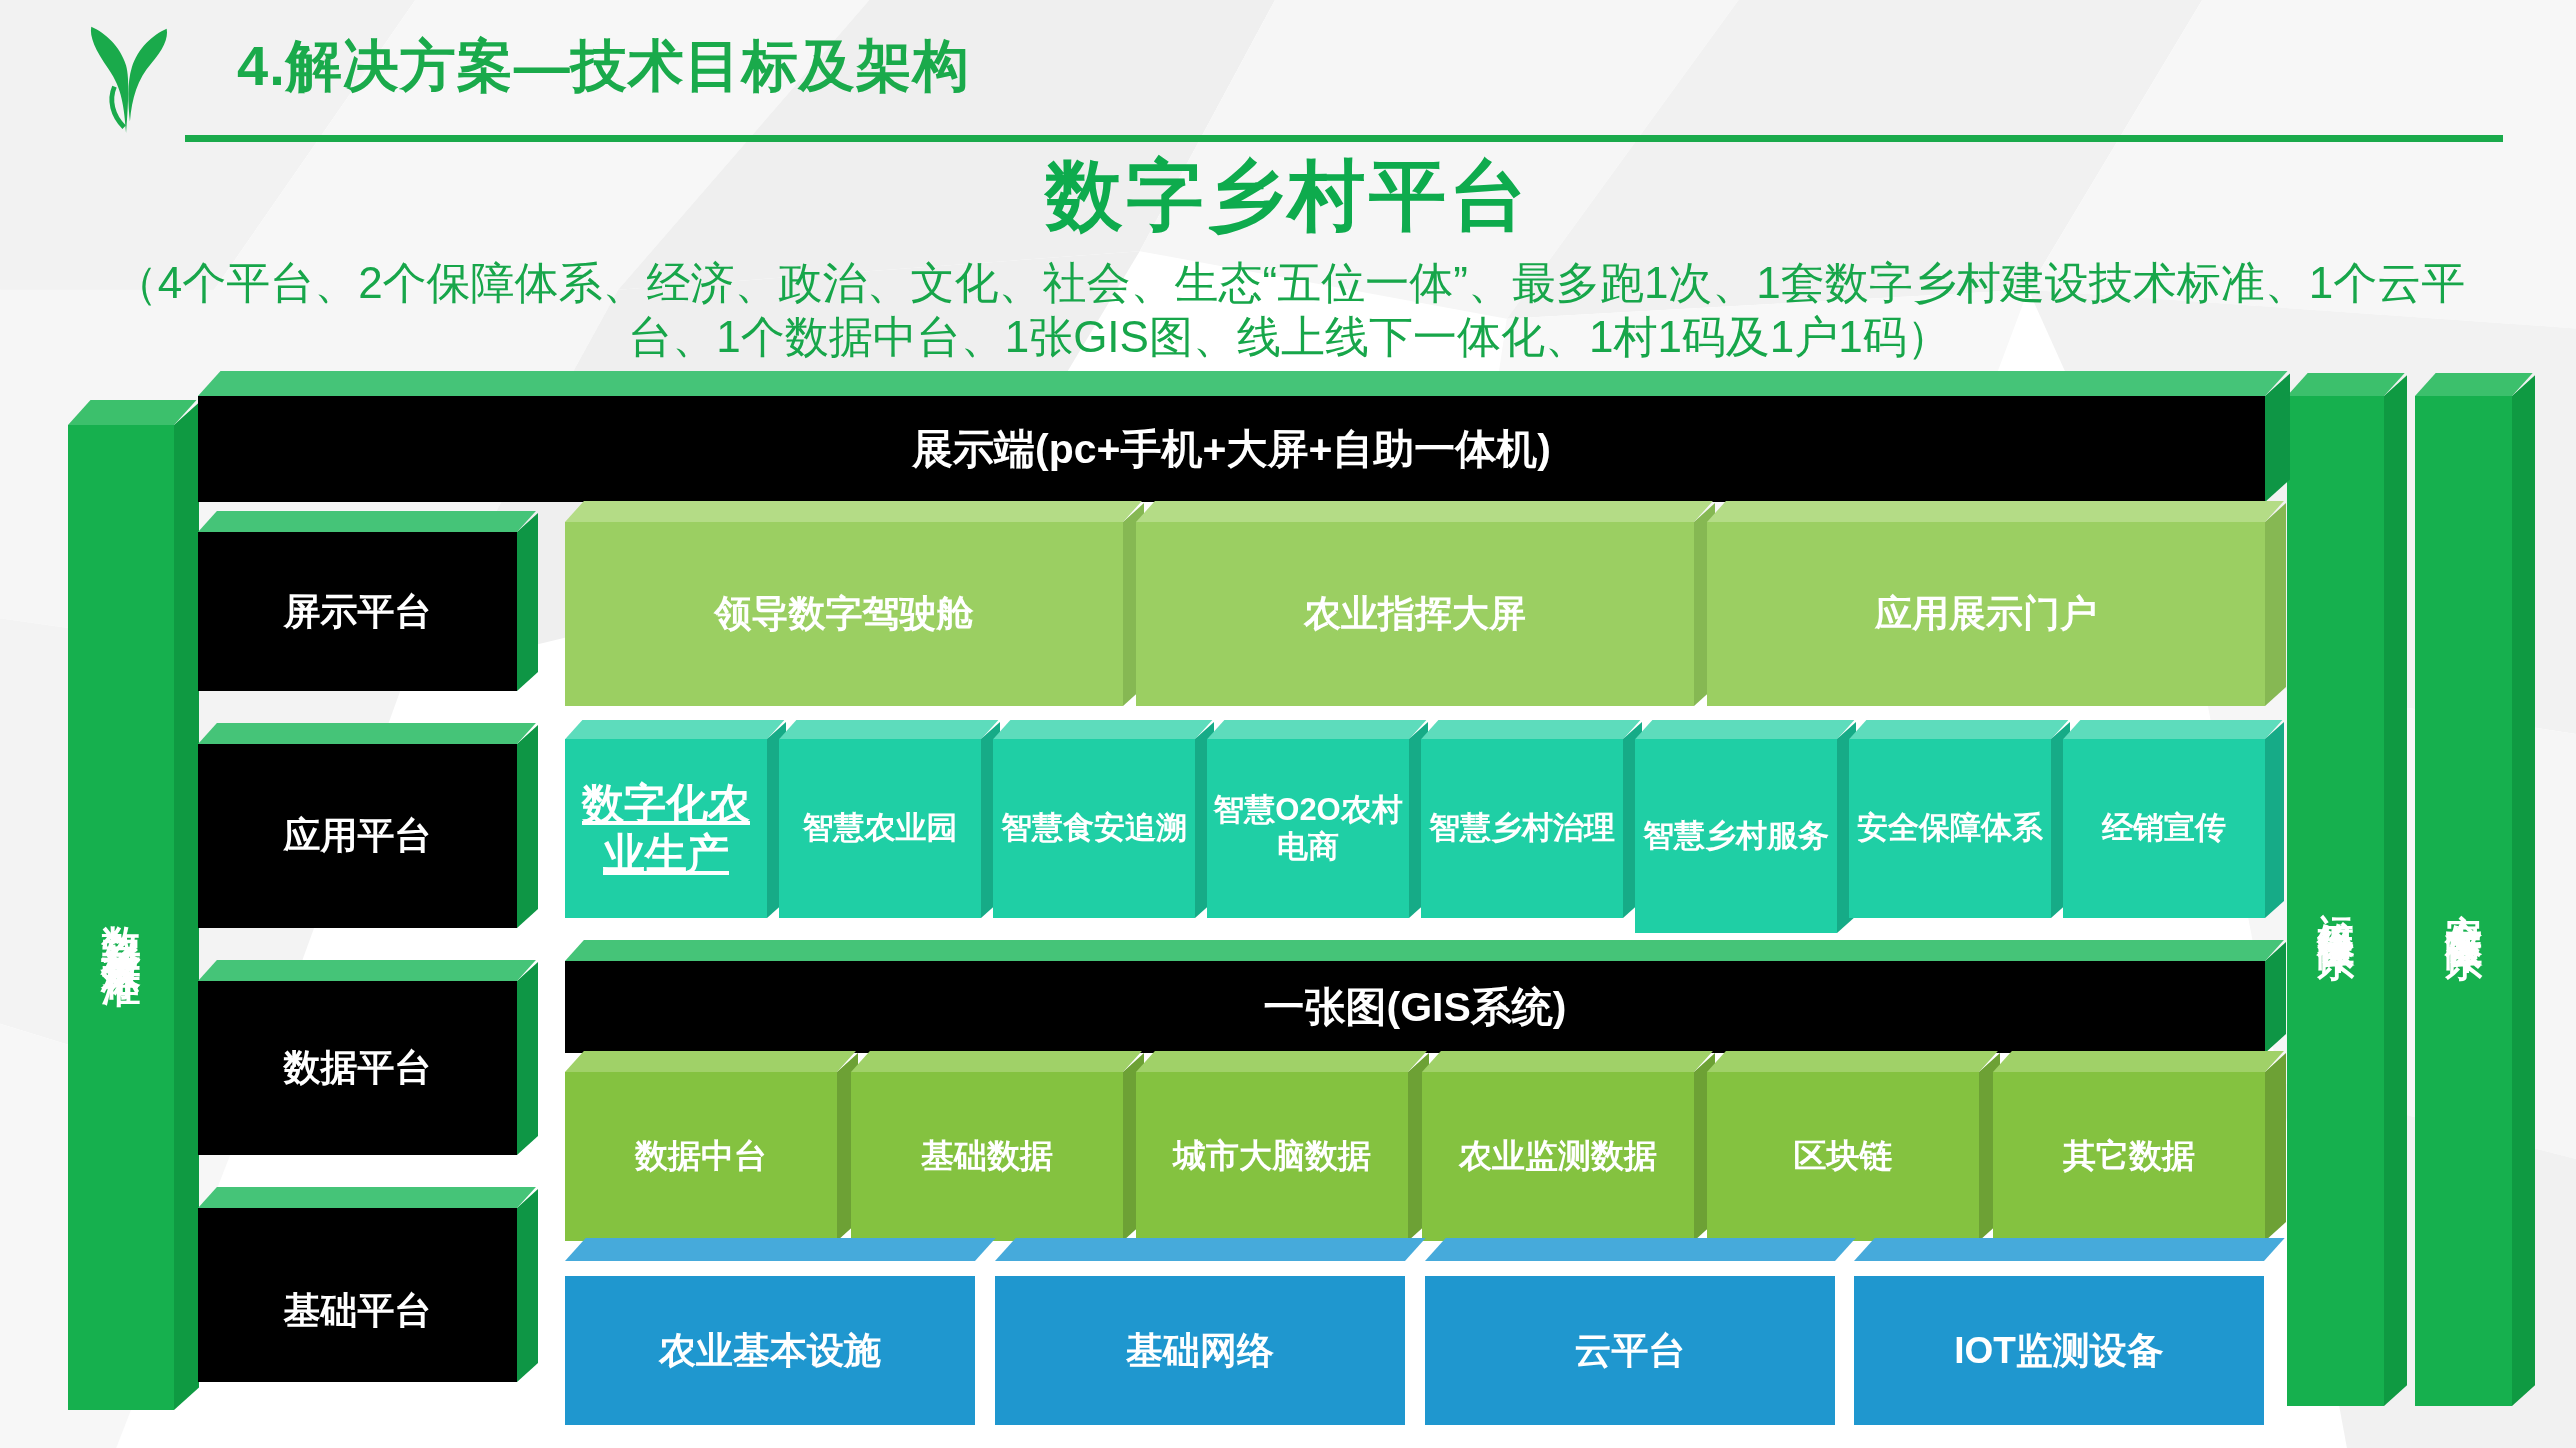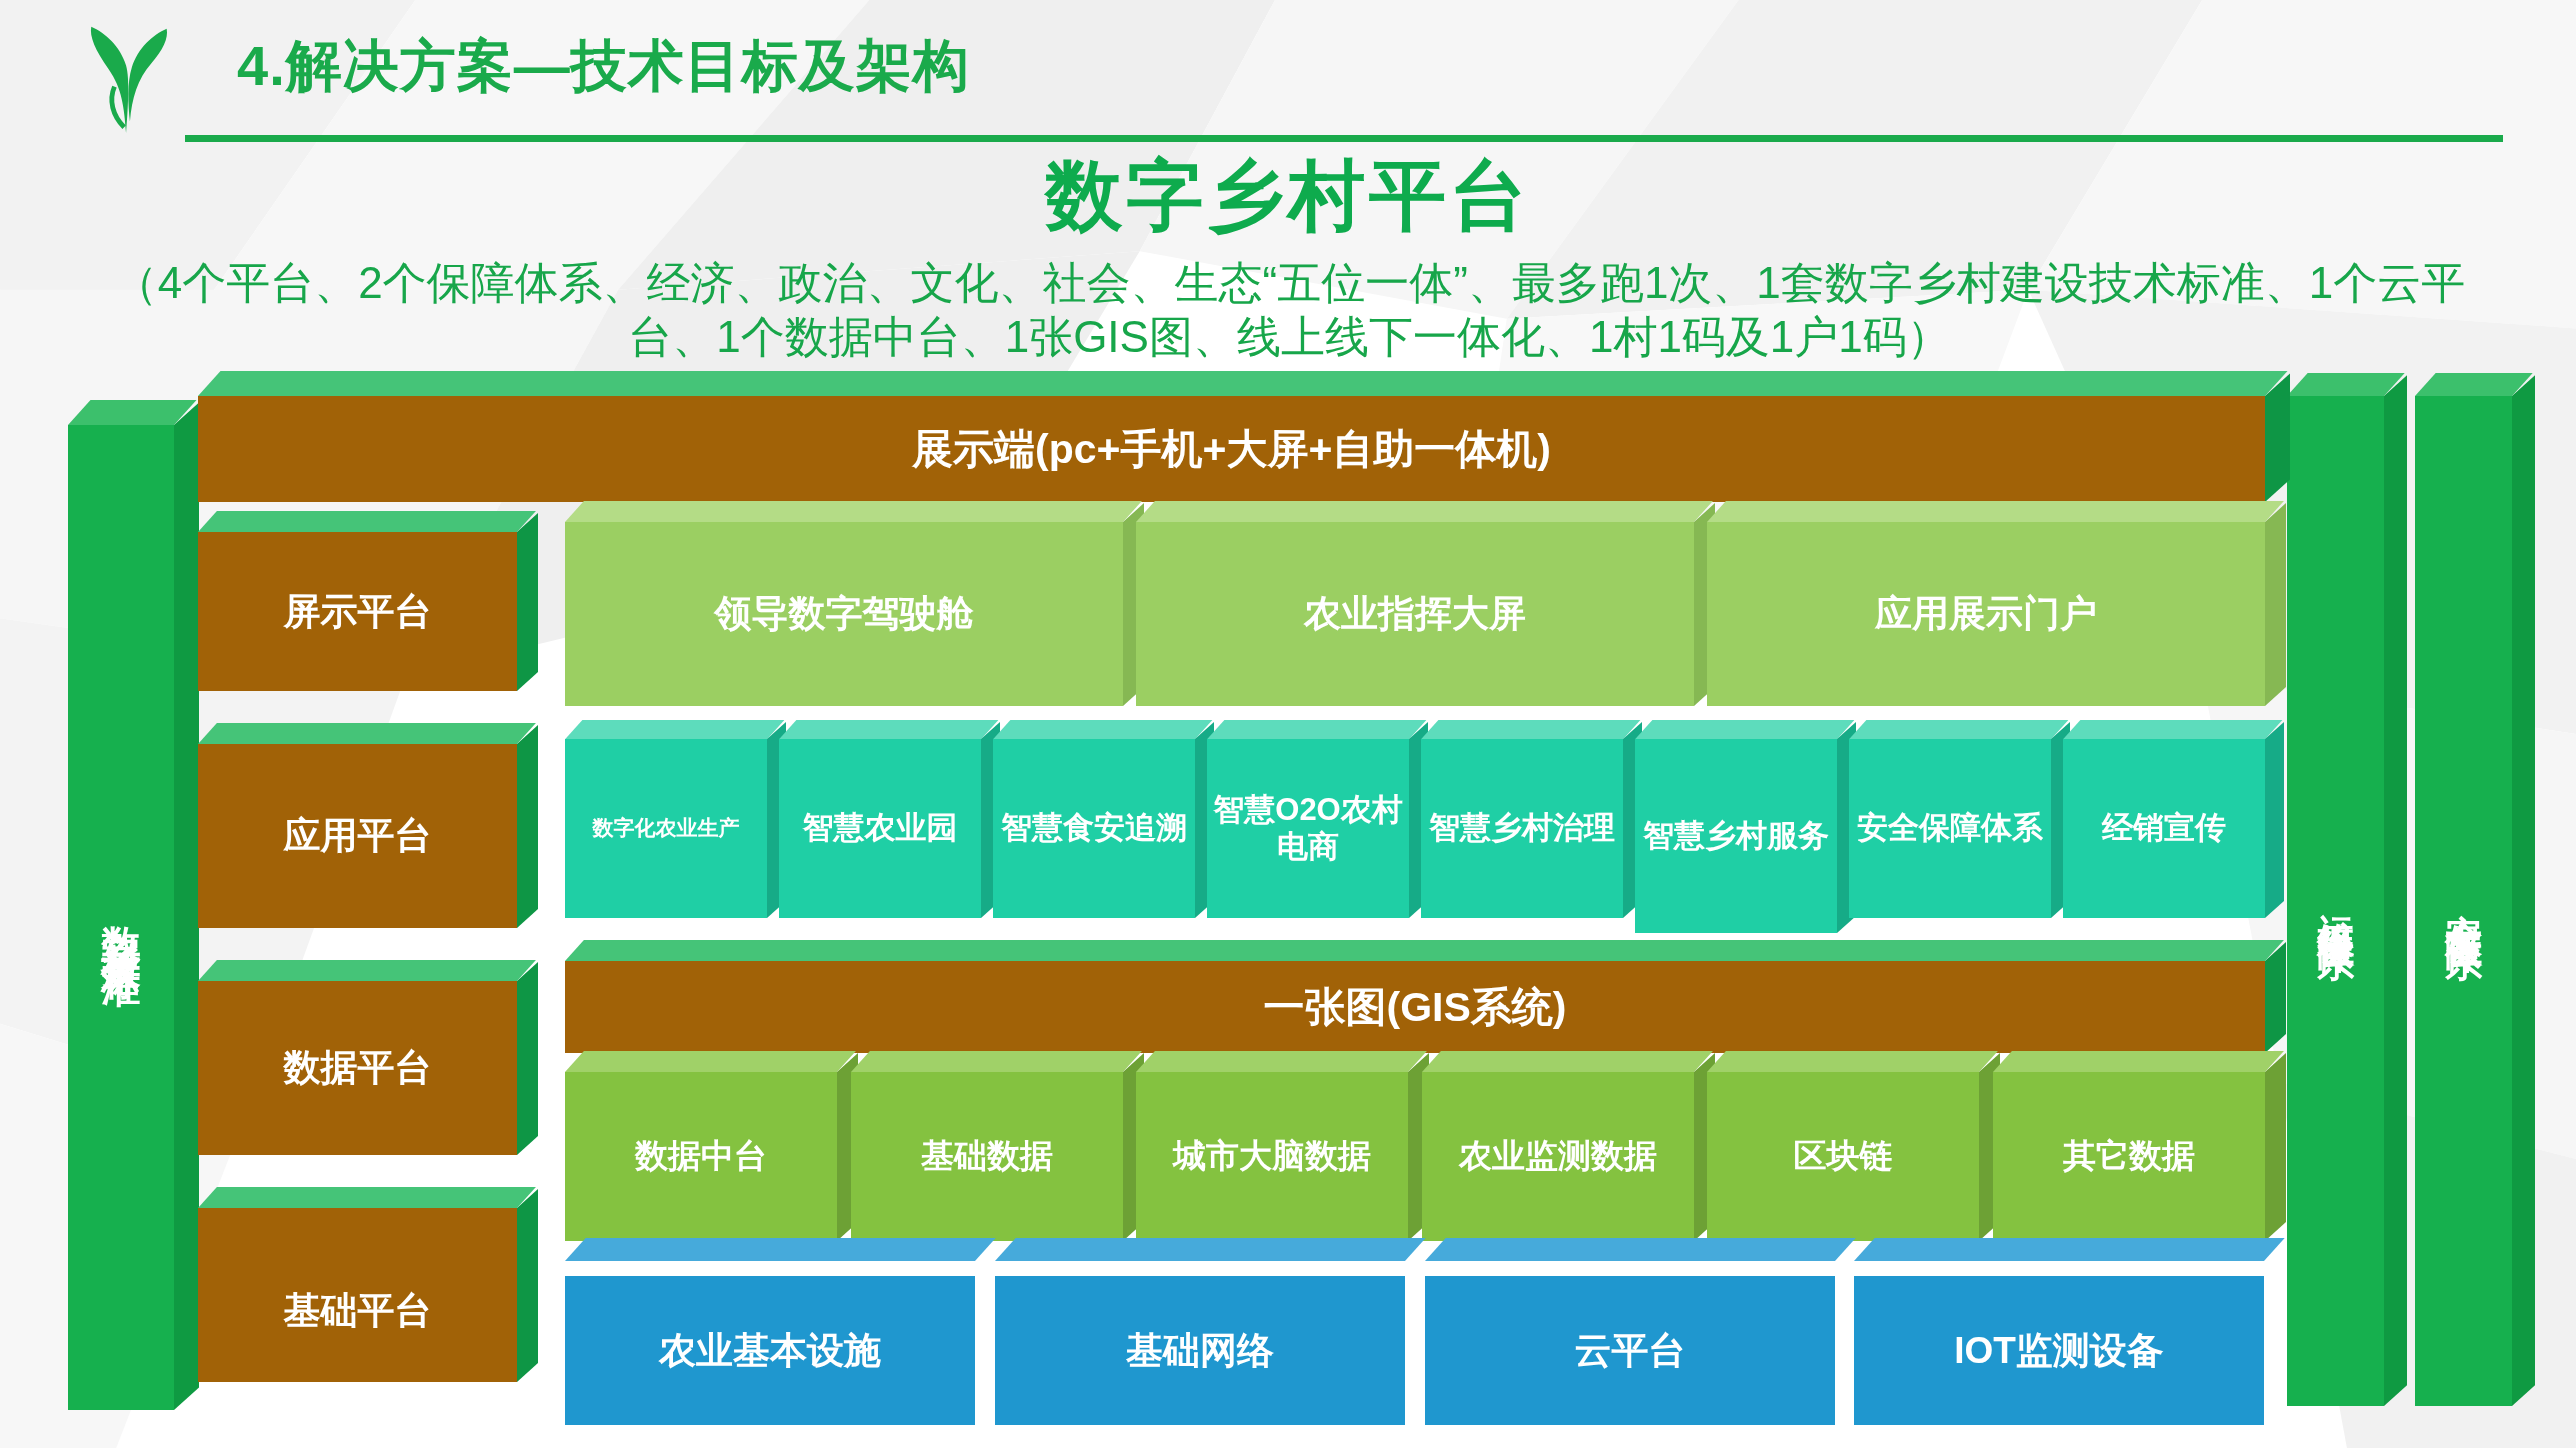--- a/index.html
+++ b/index.html
@@ -60,21 +60,21 @@
   .vtext {
     writing-mode:vertical-rl; text-orientation:upright;
     letter-spacing:5.8px; font-weight:bold; color:#fff;
   }
 
   
   .c-dark   { background:#16b04e; }
   .c-dark-t { background:#3cc06c; }
   .c-dark-s { background:#0f9a42; }
 
-  .c-mid    { background:#a16207; }
+  .c-mid    { background:#000000; }
   .c-mid-t  { background:#45c478; }
   .c-mid-s  { background:#0e9645; }
 
   .c-lgreen   { background:#9bcf62; }
   .c-lgreen-t { background:#b4dc86; }
   .c-lgreen-s { background:#86b853; }
 
   .c-teal   { background:#1fcfa5; }
   .c-teal-t { background:#5ddcbc; }
   .c-teal-s { background:#16ab87; }
@@ -210,21 +210,21 @@
           <span style="font-size: 37px;">应用展示门户</span>
         </div>
       </div>
     </div>
 
   <div id="application-layer">
       <div class="blk" style="left: 565px; top: 333px; width: 202px; height: 179px;">
         <div class="top c-teal-t" style="height: 19.3px; width: 202px; left: 0px; top: -19.3px; transform: skewX(-42deg); transform-origin: left bottom;"></div>
         <div class="side c-teal-s" style="width: 19.3px; right: -19.3px; transform: skewY(-42deg); transform-origin: left top;"></div>
         <div class="face c-teal">
-          <span style="font-size: 21px;">数字化农业生产</span>
+          <span style="font-size: 42px; text-decoration: underline;">数字化农业生产</span>
         </div>
       </div>
       <div class="blk" style="left: 779px; top: 333px; width: 202px; height: 179px;">
         <div class="top c-teal-t" style="height: 19.3px; width: 202px; left: 0px; top: -19.3px; transform: skewX(-42deg); transform-origin: left bottom;"></div>
         <div class="side c-teal-s" style="width: 19.3px; right: -19.3px; transform: skewY(-42deg); transform-origin: left top;"></div>
         <div class="face c-teal">
           <span style="font-size: 31px;">智慧农业园</span>
         </div>
       </div>
       <div class="blk" style="left: 993px; top: 333px; width: 202px; height: 179px;">

